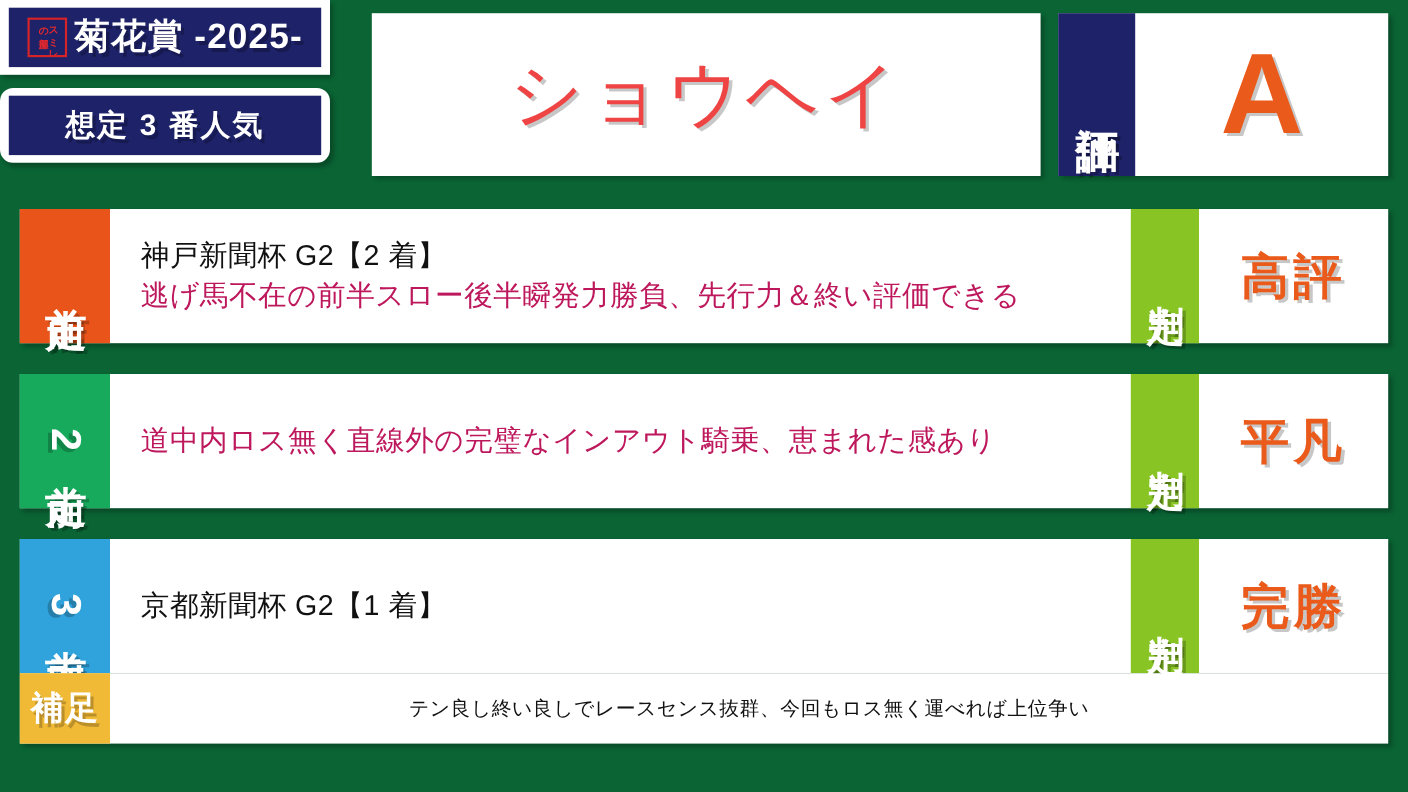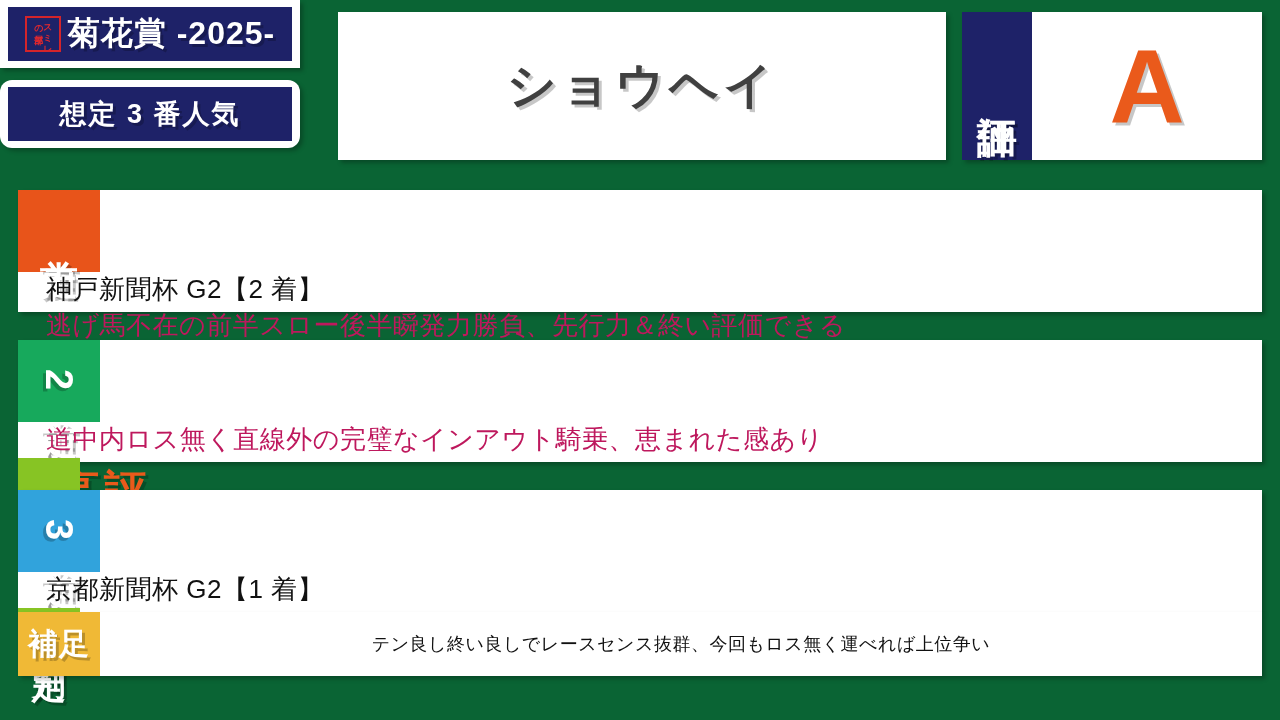--- a/index.html
+++ b/index.html
@@ -50,21 +50,21 @@
   }
   .badge-label{
     color:#ffffff;font-weight:bold;font-size:32px;letter-spacing:1px;
     white-space:nowrap;
   }
   #badge-pop .badge-label{ font-size:27px; letter-spacing:2px;}
 
   #name-card{ left:338px; top:12px; width:608px; height:148px;
     display:flex;align-items:center;justify-content:center;}
   #horse-name{
-    color:#404040;font-weight:bold;font-size:49px;letter-spacing:4px;
+    color:#ef4444;font-weight:normal;font-size:66px;letter-spacing:4px;
     white-space:nowrap;
   }
 
   #rating-card{ left:962px; top:12px; width:300px; height:148px; display:flex;}
   #rating-label-box{
     width:70px;height:148px;background:#1e2268;
     display:flex;align-items:center;justify-content:center;flex:0 0 70px;
   }
   #rating-label{
     color:#fff;font-weight:bold;font-size:40px;line-height:1.02;
@@ -73,21 +73,21 @@
   #rating-value-box{flex:1;display:flex;align-items:center;justify-content:center;}
   #rating-value{
     color:#ea5a1b;font-weight:bold;font-size:104px;line-height:1;
   }
 
   
   .row{
     position:absolute; left:18px; width:1244px;
     background:#ffffff;
     box-shadow:3px 3px 4px rgba(0,0,0,0.25);
-    display:flex; align-items:stretch;flex-direction:column;
+    display:flex; align-items:stretch;
   }
   #row-0{ top:190px; height:122px; }
   #row-1{ top:340px; height:122px; }
   #row-2{ top:490px; height:122px; }
 
   .row-tag{
     flex:0 0 82px;width:82px;
     display:flex;align-items:center;justify-content:center;
   }
   .row-tag-txt{

